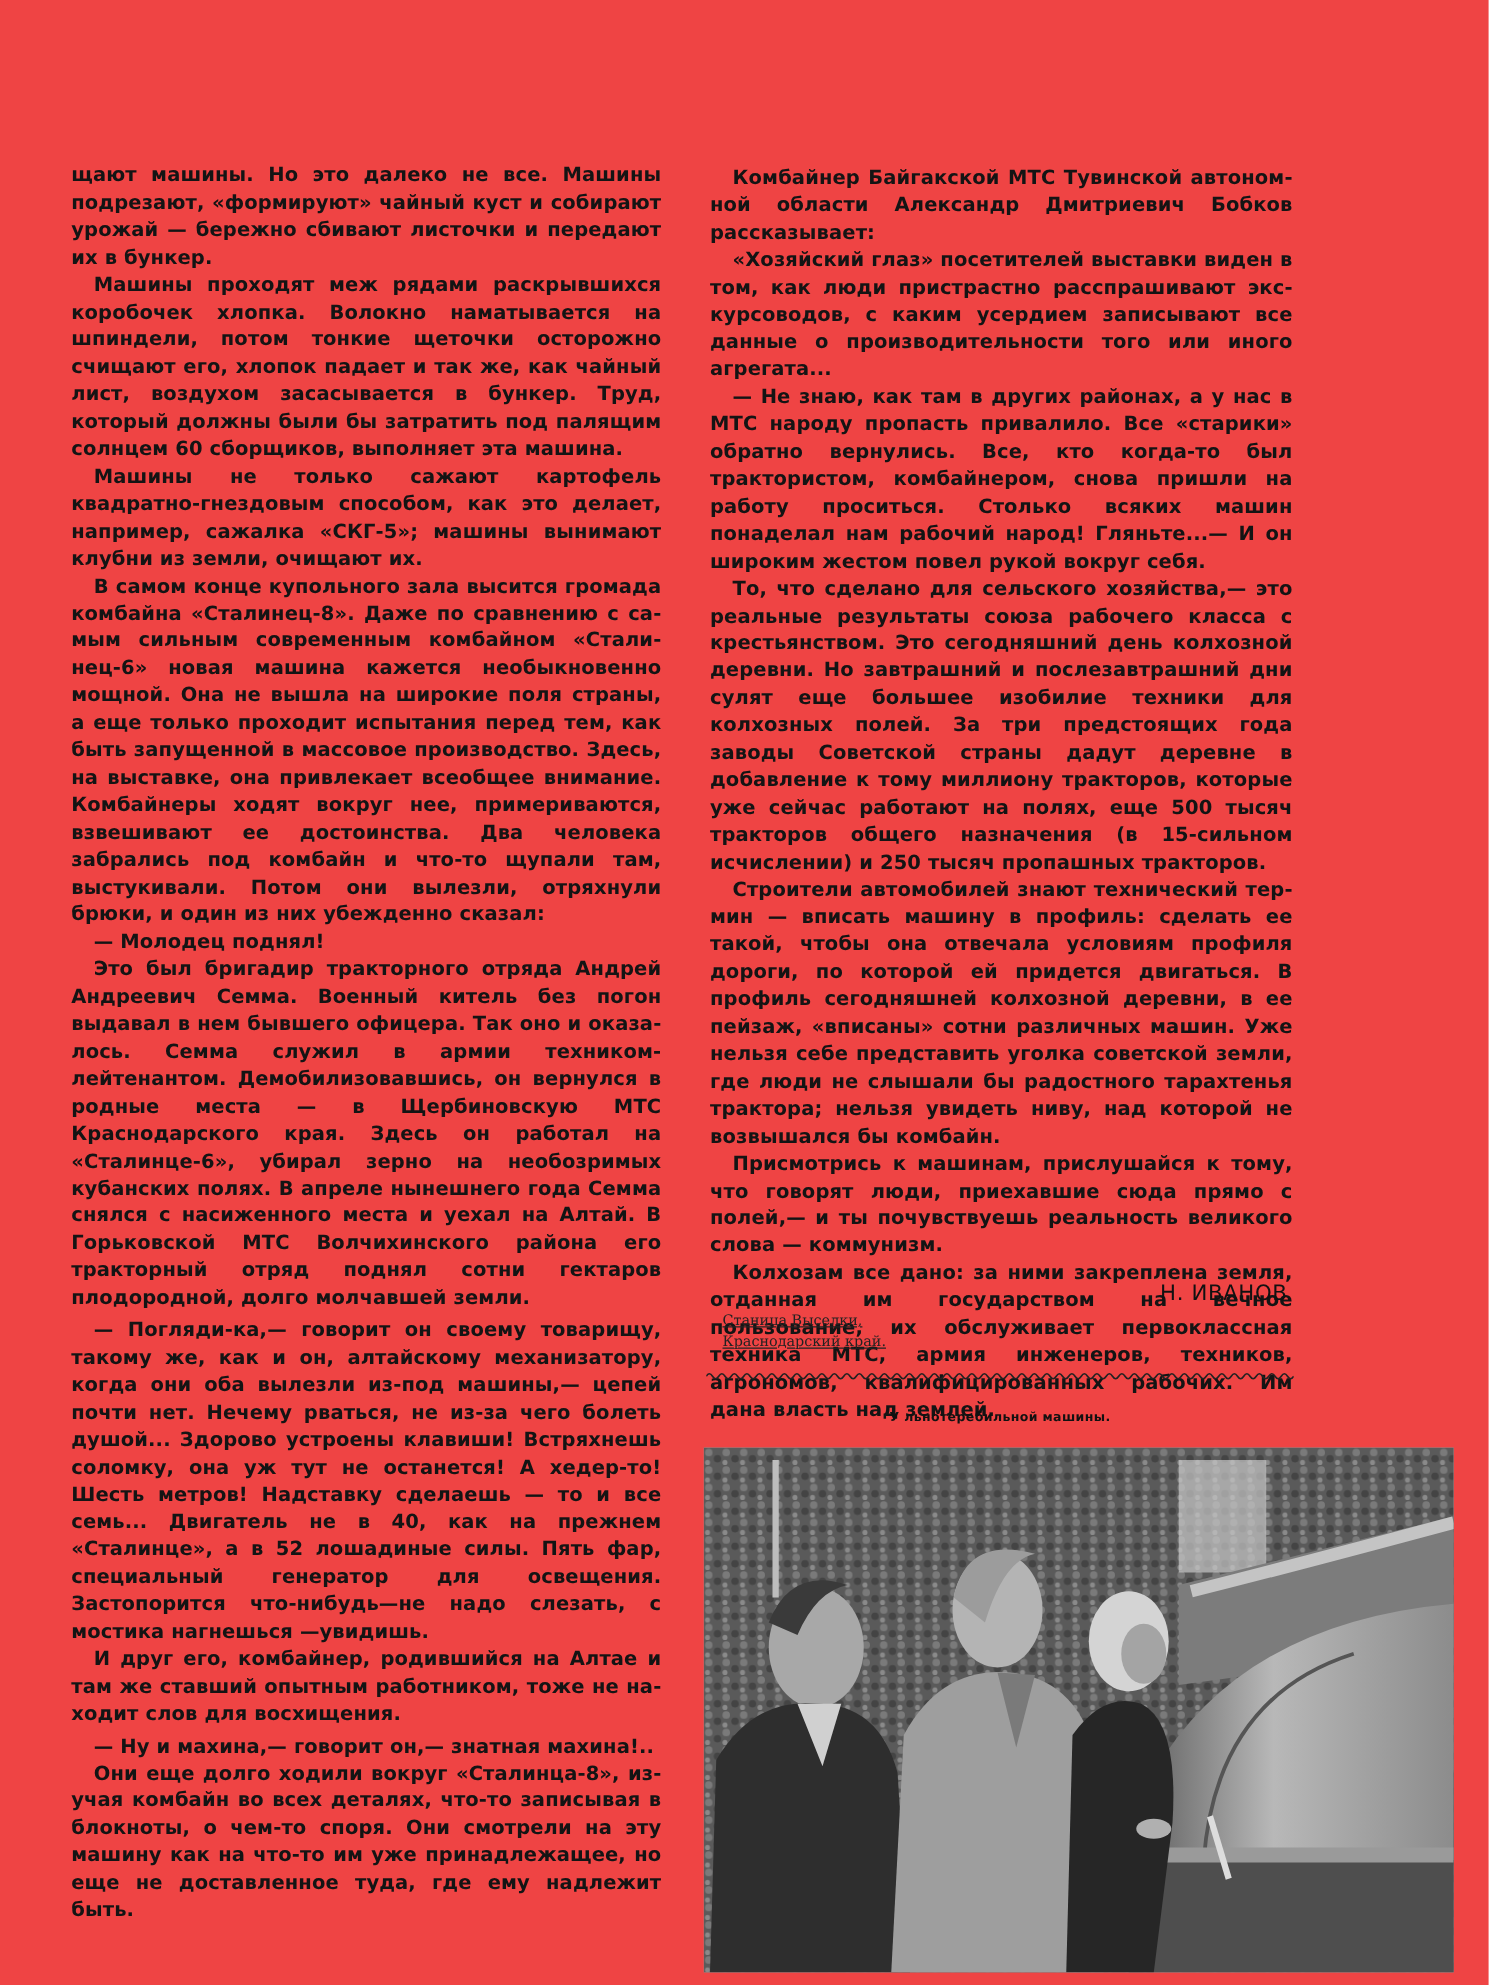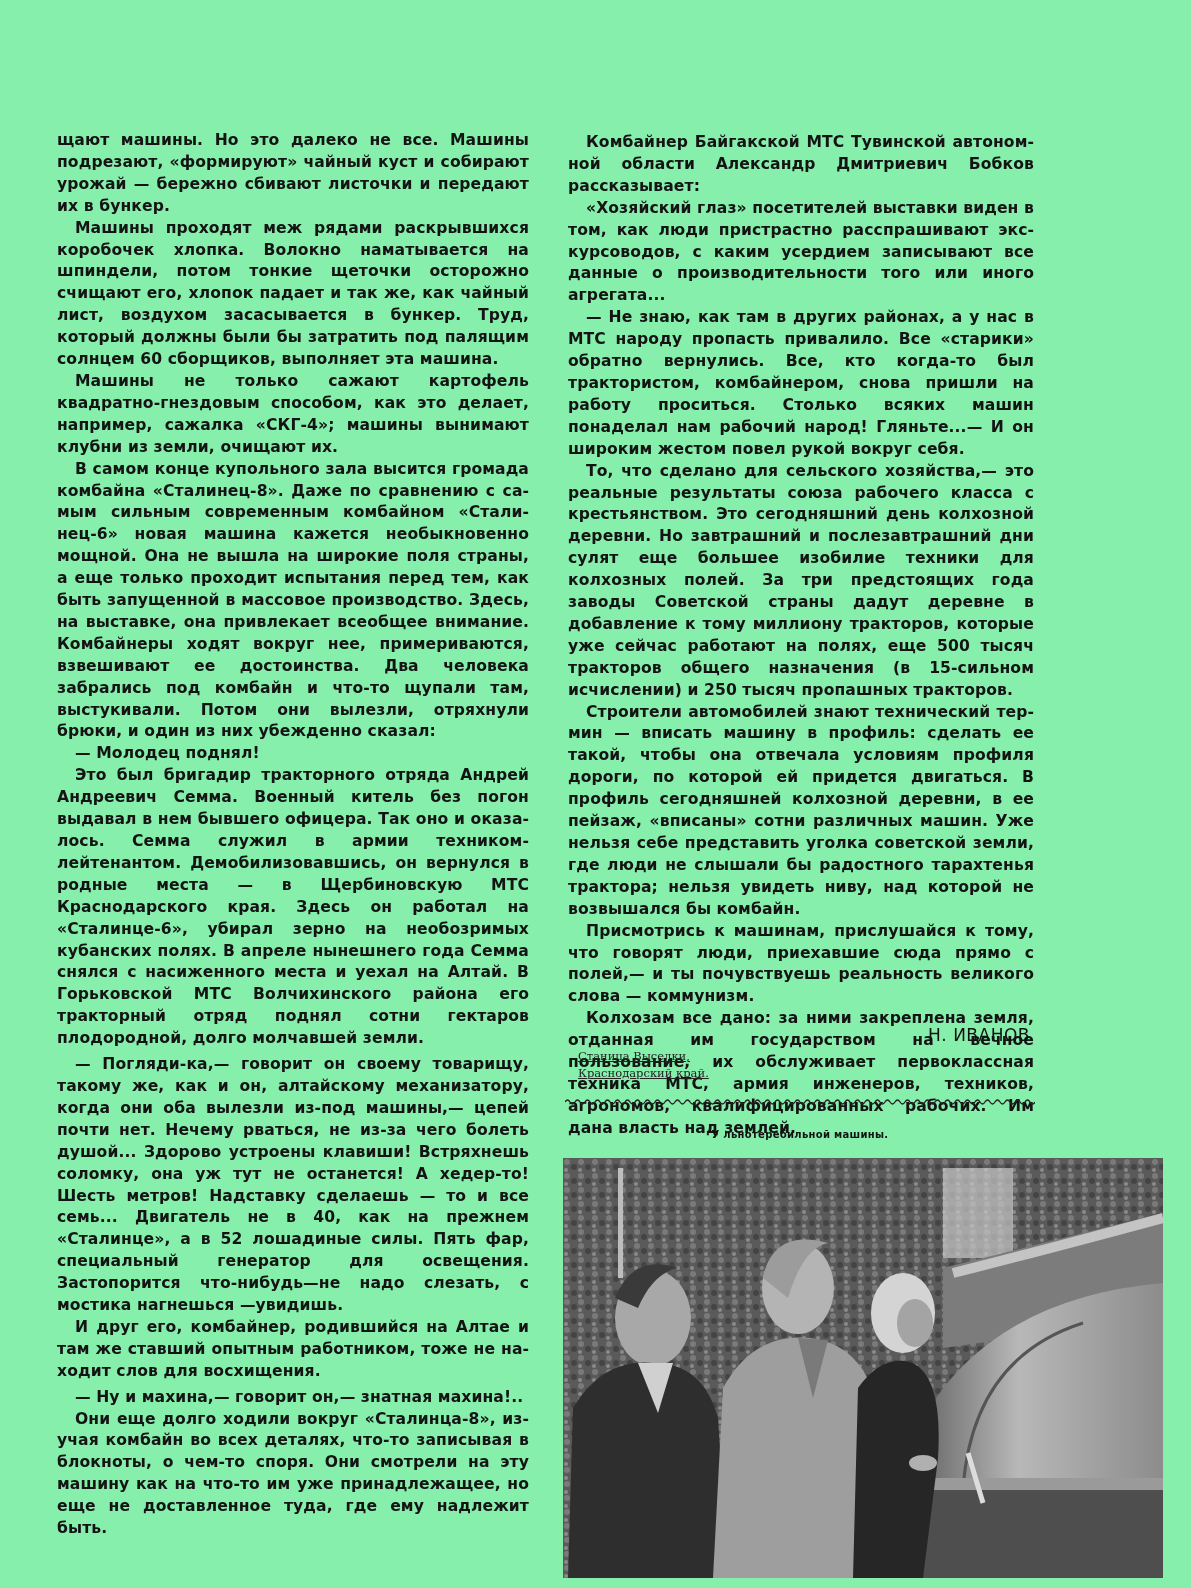--- a/index.html
+++ b/index.html
@@ -1,17 +1,17 @@
 <!DOCTYPE html>
 <html><head>
   <meta charset="utf-8">
   <style>
     html, body { margin: 0; padding: 0; background: #ffffff; }
     body { width: 1191px; height: 1588px; position: relative; overflow: hidden; color: #111; }
-    .page { position: absolute; left: 0; top: 0; width: 1191px; height: 1588px; background: #86efac; }
+    .page { position: absolute; left: 0; top: 0; width: 1191px; height: 1588px; background: #ef4444; }
     .col {
       position: absolute;
       font-family: "DejaVu Sans", sans-serif;
       font-weight: bold;
       font-size: 15.6px;
       line-height: 21.9px;
       text-align: justify;
       letter-spacing: 0.1px;
       color: #141414;
     }
@@ -44,21 +44,21 @@
     .photo svg { width: 100%; height: 100%; display: block; }
   </style>
 </head>
 <body>
 
 <div class="page">
 
   <div class="col col-left">
     <p class="noindent">щают машины. Но это далеко не все. Машины под­резают, «формируют» чайный куст и собирают уро­жай — бережно сбивают листочки и передают их в бункер.</p>
     <p>Машины проходят меж рядами раскрывшихся ко­робочек хлопка. Волокно наматывается на шпинде­ли, потом тонкие щеточки осторожно счищают его, хлопок падает и так же, как чайный лист, воздухом засасывается в бункер. Труд, который должны были бы затратить под палящим солнцем 60 сборщиков, выполняет эта машина.</p>
-    <p>Машины не только сажают картофель квадратно-гнездовым способом, как это делает, например, сажалка «СКГ-4»; машины вынимают клубни из зем­ли, очищают их.</p>
+    <p>Машины не только сажают картофель квадратно-гнездовым способом, как это делает, например, сажалка «СКГ-5»; машины вынимают клубни из зем­ли, очищают их.</p>
     <p>В самом конце купольного зала высится громада комбайна «Сталинец-8». Даже по сравнению с са­мым сильным современным комбайном «Стали­нец-6» новая машина кажется необыкновенно мощ­ной. Она не вышла на широкие поля страны, а еще только проходит испытания перед тем, как быть за­пущенной в массовое производство. Здесь, на вы­ставке, она привлекает всеобщее внимание. Комбай­неры ходят вокруг нее, примериваются, взвешивают ее достоинства. Два человека забрались под ком­байн и что-то щупали там, выстукивали. Потом они вылезли, отряхнули брюки, и один из них убежден­но сказал:</p>
     <p>— Молодец поднял!</p>
     <p>Это был бригадир тракторного отряда Андрей Андреевич Семма. Военный китель без погон выдавал в нем бывшего офицера. Так оно и оказа­лось. Семма служил в армии техником-лейтенантом. Демобилизовавшись, он вернулся в родные места — в Щербиновскую МТС Краснодарского края. Здесь он работал на «Сталинце-6», убирал зерно на необо­зримых кубанских полях. В апреле нынешнего года Семма снялся с насиженного места и уехал на Ал­тай. В Горьковской МТС Волчихинского района его тракторный отряд поднял сотни гектаров плодород­ной, долго молчавшей земли.</p>
     <p class="gap">— Погляди-ка,— говорит он своему товарищу, такому же, как и он, алтайскому механизатору, ко­гда они оба вылезли из-под машины,— цепей почти нет. Нечему рваться, не из-за чего болеть душой... Здорово устроены клавиши! Встряхнешь соломку, она уж тут не останется! А хедер-то! Шесть метров! Надставку сделаешь — то и все семь... Двигатель не в 40, как на прежнем «Сталинце», а в 52 лошадиные силы. Пять фар, специальный генератор для осве­щения. Застопорится что-нибудь—не надо слезать, с мостика нагнешься —увидишь.</p>
     <p>И друг его, комбайнер, родившийся на Алтае и там же ставший опытным работником, тоже не на­ходит слов для восхищения.</p>
     <p class="gap">— Ну и махина,— говорит он,— знатная махина!..</p>
     <p>Они еще долго ходили вокруг «Сталинца-8», из­учая комбайн во всех деталях, что-то записывая в блокноты, о чем-то споря. Они смотрели на эту машину как на что-то им уже принадлежащее, но еще не доставленное туда, где ему надлежит быть.</p>
   </div>
 
   <div class="col col-right">

